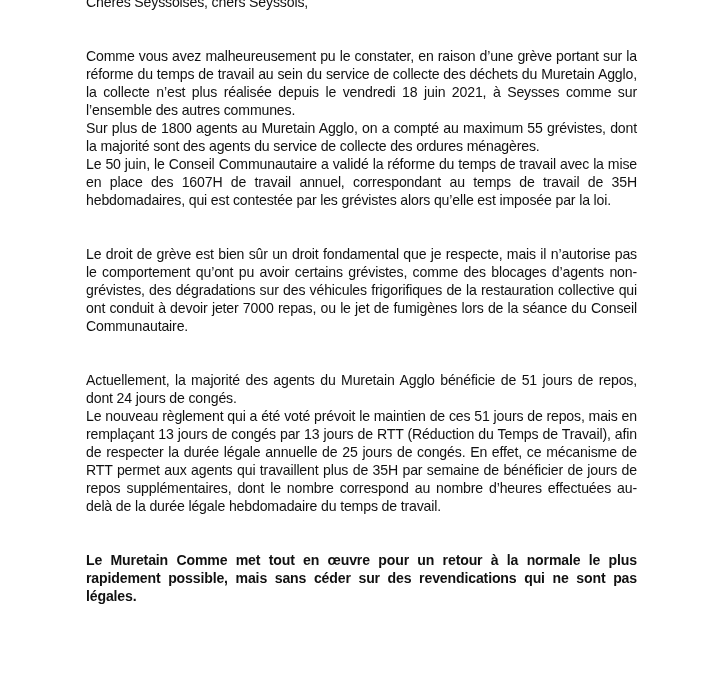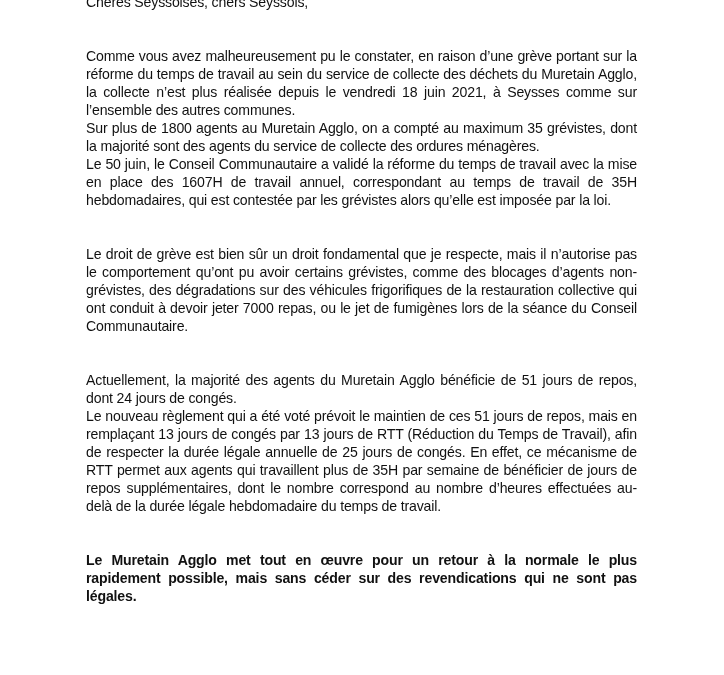--- a/index.html
+++ b/index.html
@@ -21,28 +21,28 @@
   </style>
 </head>
 <body>
 
 <div class="page">
   <div class="content">
     <p>Chères Seyssoises, chers Seyssois,</p>
     <div class="gap1"></div>
 
     <p>Comme vous avez malheureusement pu le constater, en raison d’une grève portant sur la réforme du temps de travail au sein du service de collecte des déchets du Muretain Agglo, la collecte n’est plus réalisée depuis le vendredi 18 juin 2021, à Seysses comme sur l’ensemble des autres communes.</p>
-    <p>Sur plus de 1800 agents au Muretain Agglo, on a compté au maximum 35 grévistes, dont la majorité sont des agents du service de collecte des ordures ménagères.</p>
+    <p>Sur plus de 1800 agents au Muretain Agglo, on a compté au maximum 55 grévistes, dont la majorité sont des agents du service de collecte des ordures ménagères.</p>
     <p>Le 50 juin, le Conseil Communautaire a validé la réforme du temps de travail avec la mise en place des 1607H de travail annuel, correspondant au temps de travail de 35H hebdomadaires, qui est contestée par les grévistes alors qu’elle est imposée par la loi.</p>
     <div class="gap2"></div>
 
     <p>Le droit de grève est bien sûr un droit fondamental que je respecte, mais il n’autorise pas le comportement qu’ont pu avoir certains grévistes, comme des blocages d’agents non-grévistes, des dégradations sur des véhicules frigorifiques de la restauration collective qui ont conduit à devoir jeter 7000 repas, ou le jet de fumigènes lors de la séance du Conseil Communautaire.</p>
     <div class="gap2"></div>
 
     <p>Actuellement, la majorité des agents du Muretain Agglo bénéficie de 51 jours de repos, dont 24 jours de congés.</p>
     <p>Le nouveau règlement qui a été voté prévoit le maintien de ces 51 jours de repos, mais en remplaçant 13 jours de congés par 13 jours de RTT (Réduction du Temps de Travail), afin de respecter la durée légale annuelle de 25 jours de congés. En effet, ce mécanisme de RTT permet aux agents qui travaillent plus de 35H par semaine de bénéficier de jours de repos supplémentaires, dont le nombre correspond au nombre d’heures effectuées au-delà de la durée légale hebdomadaire du temps de travail.</p>
     <div class="gap2"></div>
 
-    <p class="bold">Le Muretain Agglo met tout en œuvre pour un retour à la normale le plus rapidement possible, mais sans céder sur des revendications qui ne sont pas légales.</p>
+    <p class="bold">Le Muretain Comme met tout en œuvre pour un retour à la normale le plus rapidement possible, mais sans céder sur des revendications qui ne sont pas légales.</p>
     <div class="gap2"></div>
 
   </div>
 </div>
 
 </body></html>

